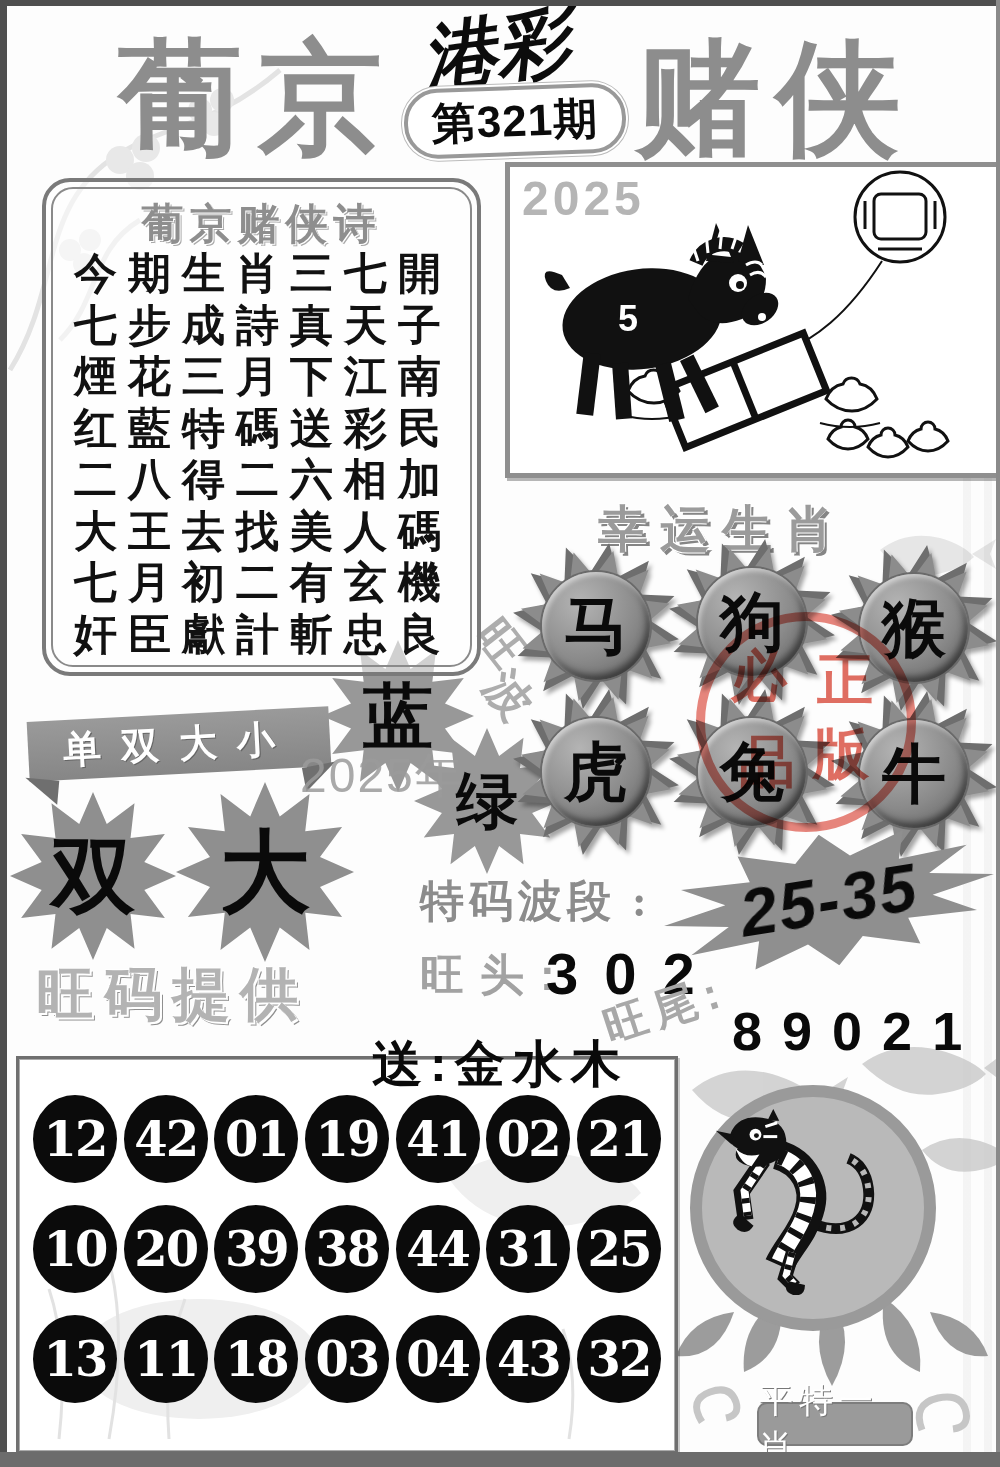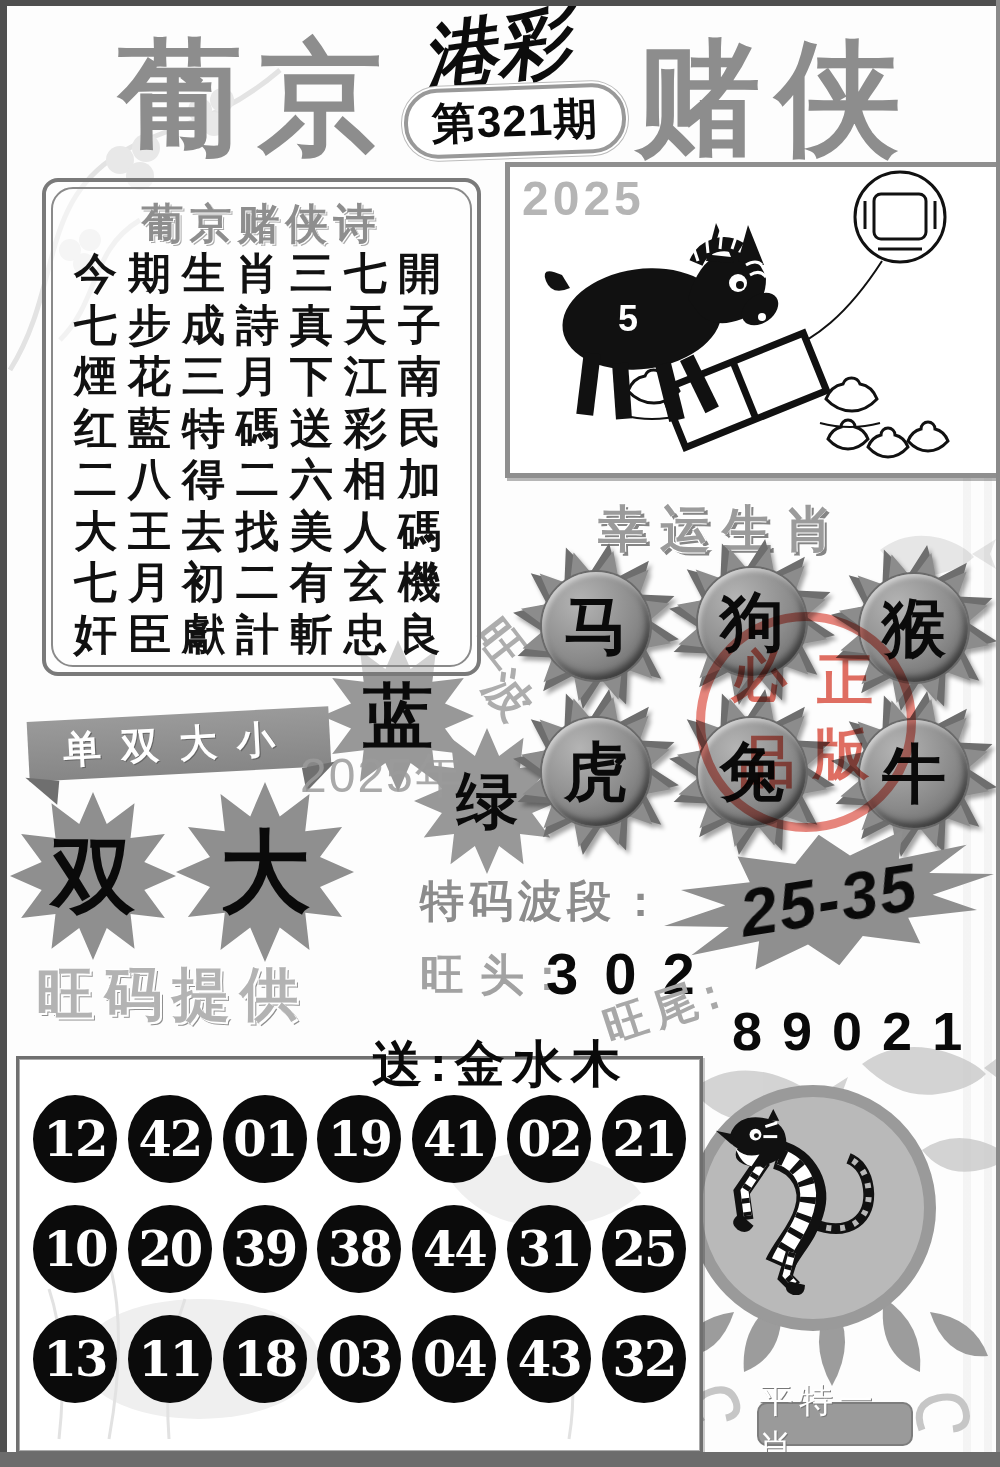--- a/index.html
+++ b/index.html
@@ -20,21 +20,21 @@
   .brand.rgt{left:636px;top:36px;}
   .market{position:absolute;left:428px;top:12px;font-size:74px;font-weight:900;color:#0c0c0c;
           transform:rotate(-8deg) skewX(-14deg);z-index:4;line-height:1;}
   .issue-pill{position:absolute;left:404px;top:86px;width:214px;height:62px;background:#fff;
           border:4px solid #999;border-radius:34px;box-shadow:0 0 0 2px #fff,0 0 0 3px #bbb;
           display:flex;align-items:center;justify-content:center;transform:rotate(-2deg);z-index:5;}
   .issue-pill span{font-size:44px;font-weight:900;color:#0b0b0b;letter-spacing:1px;}
 
   
   .poem-box{position:absolute;left:42px;top:178px;width:431px;height:490px;border:4px solid #7a7a7a;
-            border-radius:16px;z-index:3;background:rgba(255,255,255,.55);}
+            border-radius:28px;z-index:3;background:rgba(255,255,255,.55);}
   .poem-inner{position:absolute;inset:5px;border:2px solid #8a8a8a;border-radius:22px;}
   .poem-title{position:absolute;left:0;right:0;top:14px;text-align:center;font-size:42px;font-weight:900;
             color:#8e8e8e;letter-spacing:6px;text-shadow:1px 1px 0 #fff,2px 2px 0 #a9a9a9;}
   .poem-lines{position:absolute;left:28px;right:20px;top:70px;bottom:16px;display:flex;
             flex-direction:column;justify-content:space-between;}
   .poem-line{font-family:"DejaVu Serif","Liberation Serif",serif;font-size:43px;font-weight:700;
             color:#111;letter-spacing:11px;white-space:nowrap;line-height:1;}
 
   
   .cartoon{position:absolute;left:505px;top:162px;width:490px;height:306px;background:#fff;
@@ -90,35 +90,35 @@
   .star.shuang .schar{font-size:84px;}
   .star.da{left:176px;top:782px;width:178px;height:180px;background:#8f8f8f;}
   .star.da .schar{font-size:90px;}
 
   
   .wangma-title{position:absolute;left:36px;top:956px;font-size:58px;font-weight:900;color:#b3b3b3;
         letter-spacing:10px;z-index:3;text-shadow:-1px -1px 0 #fff,2px 2px 0 #fff,3px 3px 0 #8f8f8f;}
 
   
   .special-label{position:absolute;left:420px;top:872px;font-size:44px;font-weight:900;color:#8c8c8c;
-        letter-spacing:5px;z-index:3;text-shadow:1px 1px 0 #fff;}
+        letter-spacing:5px;z-index:3;text-shadow:1px 1px 0 #fff;font-family:Liberation Serif, serif;}
   .blob{position:absolute;left:662px;top:834px;width:334px;height:132px;background:#8f8f8f;z-index:3;
         transform:rotate(-9deg);display:flex;align-items:center;justify-content:center;
         filter:drop-shadow(-5px 6px 0 #101010);}
   .blob span{font-size:66px;font-weight:900;font-style:italic;color:#0a0a0a;letter-spacing:2px;}
   .whead-l{position:absolute;left:420px;top:946px;font-size:44px;font-weight:800;color:#a2a2a2;letter-spacing:16px;z-index:3;}
   .whead-v{position:absolute;left:546px;top:940px;font-size:58px;font-weight:900;color:#0a0a0a;letter-spacing:26px;z-index:3;}
   .send-t{position:absolute;left:372px;top:1014px;font-size:50px;font-weight:900;color:#0a0a0a;letter-spacing:8px;z-index:3;margin-top:17px;}
   .wtail-l{position:absolute;left:602px;top:980px;font-size:44px;font-weight:800;color:#a8a8a8;
         letter-spacing:8px;transform:rotate(-18deg);z-index:3;}
   .wtail-v{position:absolute;left:732px;top:1000px;font-size:54px;font-weight:900;color:#0a0a0a;letter-spacing:20px;z-index:3;}
 
   
   .numbox{position:absolute;left:16px;top:1056px;width:656px;height:392px;border:3px solid #6f6f6f;
-        background:#fff;z-index:2;box-shadow:2px 2px 0 rgba(0,0,0,.2),inset 0 0 0 1px #ababab;padding-left:25px;}
+        background:#fff;z-index:2;box-shadow:2px 2px 0 rgba(0,0,0,.2),inset 0 0 0 1px #ababab;}
   .ballrow{position:absolute;left:0;width:100%;display:flex;justify-content:space-between;padding:0 14px;box-sizing:border-box;}
   .ballrow.r0{top:36px;} .ballrow.r1{top:146px;} .ballrow.r2{top:256px;}
   .ball{width:84px;height:88px;border-radius:50%;background:#0b0b0b;display:flex;align-items:center;justify-content:center;}
   .ball span{font-family:"DejaVu Serif","Liberation Serif",serif;font-size:48px;font-weight:700;color:#fff;letter-spacing:-2px;}
 
   
   .tiger-zone{position:absolute;left:672px;top:1030px;width:328px;height:422px;z-index:1;}
   .tiger-ring{position:absolute;left:18px;top:55px;width:222px;height:222px;border-radius:50%;
         border:12px solid #9a9a9a;background:#b9b9b9;z-index:2;}
   .pingte{position:absolute;left:85px;top:372px;width:152px;height:40px;background:#9a9a9a;border:2px solid #7d7d7d;

